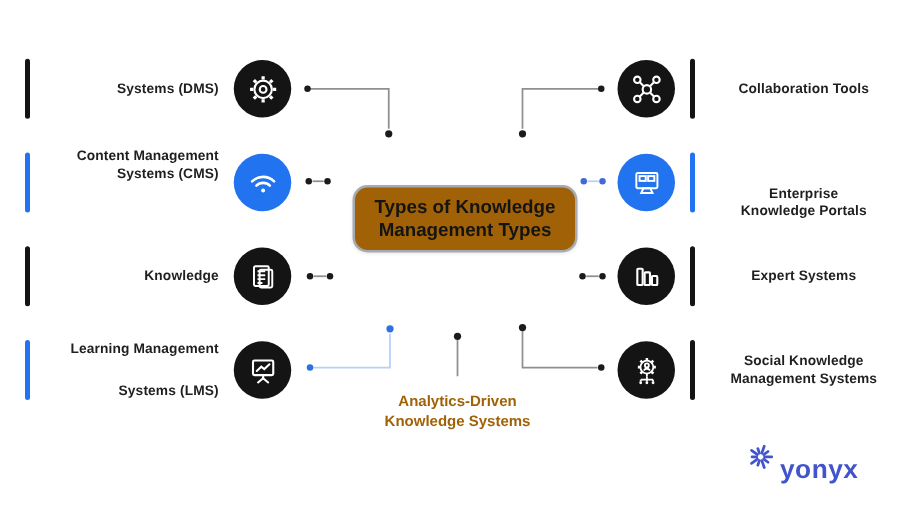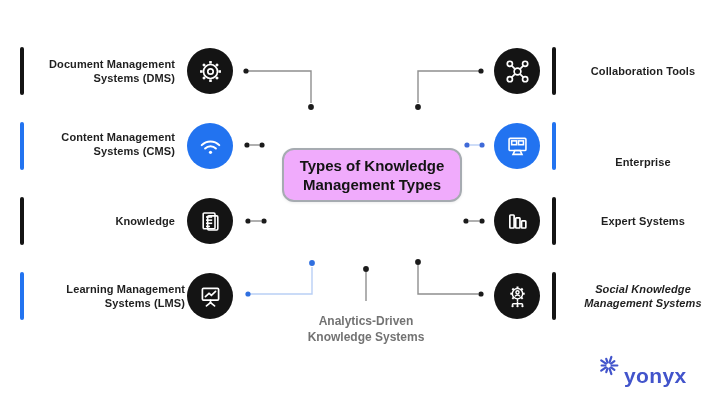--- a/index.html
+++ b/index.html
@@ -5,38 +5,37 @@
   html,body{margin:0;padding:0;background:#fff;}
   #canvas{position:relative;width:720px;height:404px;background:#ffffff;overflow:hidden;
           font-family:"Liberation Sans","DejaVu Sans",sans-serif;}
   .accent-bar{position:absolute;width:4px;height:48px;border-radius:2px;}
   .node-circle{position:absolute;width:46px;height:46px;border-radius:50%;
                display:flex;align-items:center;justify-content:center;}
   .label{position:absolute;height:48px;display:flex;flex-direction:column;justify-content:center;
          font-size:11px;font-weight:700;color:#1f1f1f;line-height:14px;letter-spacing:0.1px;}
   .label.left{text-align:right;}
   .label.right{text-align:center;}
-  #title-box{position:absolute;left:282px;top:148px;width:176px;height:50px;background:#f0abfc;
+  #title-box{position:absolute;left:282px;top:148px;width:176px;height:50px;background:#a16207;
              border:2px solid #a6abb1;border-radius:12px;display:flex;flex-direction:column;
              justify-content:center;text-align:center;font-size:15px;font-weight:700;color:#141414;
              line-height:19px;box-shadow:0 1px 3px rgba(0,0,0,0.08);}
   #bottom-label{position:absolute;left:291px;top:313px;width:150px;text-align:center;
-                font-size:12px;font-weight:700;color:#737373;line-height:16px;}
+                font-size:12px;font-weight:700;color:#a16207;line-height:16px;}
   #connector-layer{position:absolute;left:0;top:0;pointer-events:none;}
   #logo{position:absolute;left:596px;top:350px;height:30px;display:flex;align-items:center;gap:3px;}
   #logo-text{font-size:21px;font-weight:700;letter-spacing:0.4px;}
 </style>
 </head>
 <body>
 
 <div id="canvas">
 
   <div class="accent-bar" style="left: 20px; top: 47px; background-color: rgb(20, 20, 20);"></div>
   <div class="label left" style="left:30px;top:47px;width:145px;">
-    <div>Document Management</div>
     <div>Systems (DMS)</div>
   </div>
   <div class="node-circle" style="left: 187px; top: 48px; background-color: rgb(20, 20, 20);">
     <svg viewBox="0 0 24 24" width="27" height="27">
       <g fill="none" stroke="#fff" stroke-width="1.5">
         <circle cx="12" cy="12" r="6.2"></circle>
           <circle cx="12" cy="12" r="2.4"></circle>
         <g stroke-width="2.3">
           <path d="M19 12 L21.3 12"></path>
             <path d="M5 12 L2.7 12"></path>
@@ -45,21 +44,21 @@
           <path d="M16.95 16.95 L18.6 18.6"></path>
             <path d="M7.05 7.05 L5.4 5.4"></path>
           <path d="M16.95 7.05 L18.6 5.4"></path>
             <path d="M7.05 16.95 L5.4 18.6"></path>
         </g>
       </g>
     </svg>
   </div>
 
   <div class="accent-bar" style="left: 20px; top: 122px; background-color: rgb(34, 115, 240);"></div>
-  <div class="label left" style="left:30px;top:120px;width:145px;">
+  <div class="label left" style="left:30px;top:108px;width:145px;">
     <div>Content Management</div>
     <div>Systems (CMS)</div>
   </div>
   <div class="node-circle" style="left: 187px; top: 123px; background-color: rgb(34, 115, 240);">
     <svg viewBox="0 0 24 24" width="27" height="27">
       <g fill="none" stroke="#fff" stroke-width="1.8" stroke-linecap="round">
         <path d="M4.2 10.8 a11 11 0 0 1 15.6 0"></path>
         <path d="M7.2 13.8 a6.8 6.8 0 0 1 9.6 0"></path>
         <circle cx="12" cy="17.2" r="1.4" fill="#fff" stroke="none"></circle>
       </g>
@@ -77,21 +76,21 @@
         <rect x="5.5" y="4.5" width="10.5" height="14" rx="1"></rect>
         <path d="M8 8 h5.5"></path>
           <path d="M8 10.8 h5.5"></path>
           <path d="M8 13.6 h5.5"></path>
           <path d="M8 16.4 h3.5"></path>
       </g>
     </svg>
   </div>
 
   <div class="accent-bar" style="left: 20px; top: 272px; background-color: rgb(34, 115, 240);"></div>
-  <div class="label left" style="left:40px;top:272px;width:145px;">
+  <div class="label left" style="left:30px;top:272px;width:145px;justify-content:space-between;">
     <div>Learning Management</div>
     <div>Systems (LMS)</div>
   </div>
   <div class="node-circle" style="left: 187px; top: 273px; background-color: rgb(20, 20, 20);">
     <svg viewBox="0 0 24 24" width="27" height="27">
       <g fill="none" stroke="#fff" stroke-width="1.5" stroke-linecap="round">
         <rect x="4.8" y="4.8" width="14.4" height="10.4" rx="1"></rect>
         <path d="M7.5 12.2 l3.2 -3 2.1 1.7 3.7 -3.4"></path>
         <path d="M12 15.2 v2.2"></path>
           <path d="M12 17.4 l-3.6 3"></path>
@@ -127,20 +126,21 @@
         <rect x="4.5" y="4.8" width="15" height="10.8" rx="1"></rect>
         <rect x="6.8" y="7" width="4.4" height="3.4"></rect>
         <rect x="12.9" y="7" width="4.4" height="3.4"></rect>
         <path d="M9.6 15.6 h4.8 l1.6 3.4 h-8 z"></path>
       </g>
     </svg>
   </div>
   <div class="accent-bar" style="left: 552px; top: 122px; background-color: rgb(34, 115, 240);"></div>
   <div class="label right" style="left:568px;top:138px;width:150px;">
     <div>Enterprise</div>
+    <div>Knowledge Portals</div>
   </div>
 
   <div class="node-circle" style="left: 494px; top: 198px; background-color: rgb(20, 20, 20);">
     <svg viewBox="0 0 24 24" width="27" height="27">
       <g fill="none" stroke="#fff" stroke-width="1.5">
         <rect x="5.2" y="6.2" width="3.8" height="11.6" rx="0.6"></rect>
         <rect x="10.4" y="8.8" width="3.8" height="9" rx="0.6"></rect>
         <rect x="15.6" y="11.4" width="3.8" height="6.4" rx="0.6"></rect>
       </g>
     </svg>
@@ -171,21 +171,21 @@
         <path d="M7.6 18.4 v1.4"></path>
           <path d="M16.4 18.4 v1.4"></path>
           <path d="M12 16.4 v3.4"></path>
       </g>
       <circle cx="7.6" cy="20.6" r="1" fill="#fff"></circle>
       <circle cx="12" cy="20.6" r="1" fill="#fff"></circle>
       <circle cx="16.4" cy="20.6" r="1" fill="#fff"></circle>
     </svg>
   </div>
   <div class="accent-bar" style="left: 552px; top: 272px; background-color: rgb(20, 20, 20);"></div>
-  <div class="label right" style="left:568px;top:272px;width:150px;font-style:italic;">
+  <div class="label right" style="left:568px;top:272px;width:150px;">
     <div>Social Knowledge</div>
     <div>Management Systems</div>
   </div>
 
   <div id="title-box">
     <div>Types of Knowledge</div>
     <div>Management Types</div>
   </div>
 
   <div id="bottom-label">

